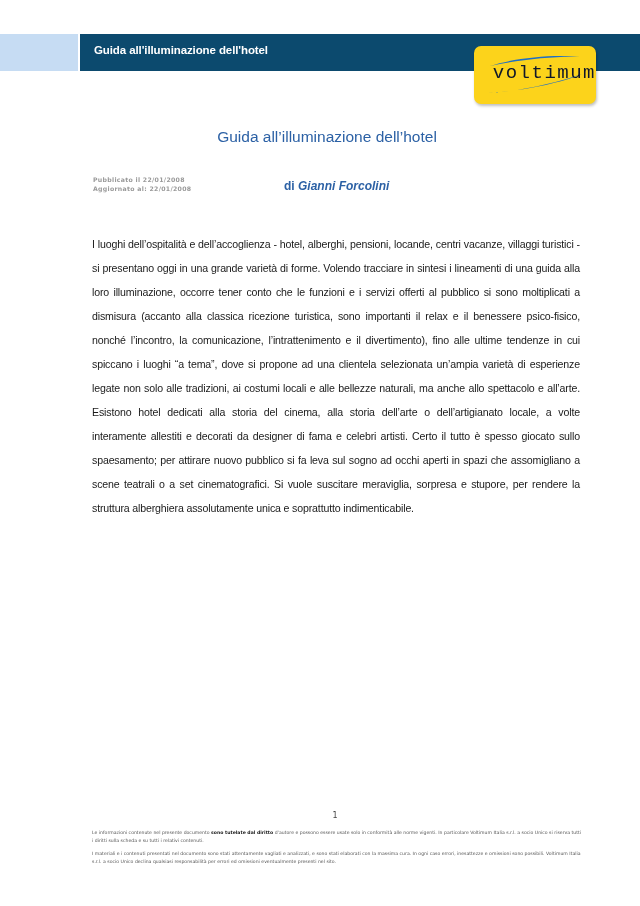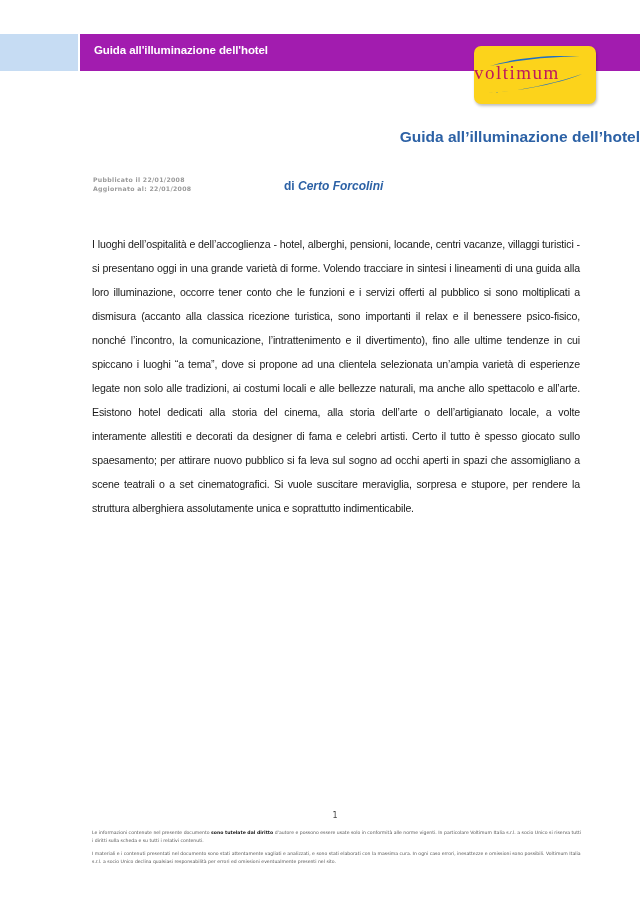--- a/index.html
+++ b/index.html
@@ -17,21 +17,21 @@
     .header-accent {
       position: absolute;
       left: 0; top: 34px;
       width: 78px; height: 37px;
       background: #c6dcf3;
     }
     .header-bar {
       position: absolute;
       left: 80px; top: 34px;
       width: 560px; height: 37px;
-      background: #a21caf;
+      background: #0c4a6e;
     }
     .header-title {
       position: absolute;
       left: 14px; top: 10px;
       font-size: 11.5px;
       font-weight: bold;
       color: #ffffff;
       letter-spacing: -0.1px;
     }
     .logo {
@@ -40,32 +40,32 @@
       width: 122px; height: 58px;
       background: #fcd31b;
       border-radius: 7px;
       box-shadow: 1px 2px 3px rgba(0,0,0,0.25);
       overflow: hidden;
     }
     .logo svg { position: absolute; left: 0; top: 0; }
     .logo-text {
       position: absolute;
       left: 0; right: 0; top: 16px;
-      text-align: left;
-      font-family: Liberation Serif, serif;
+      text-align: right;
+      font-family: Liberation Mono, monospace;
       font-size: 19px;
       letter-spacing: 1.5px;
-      color: #be185d;
+      color: #0f172a;
     }
     .doc-title {
       position: absolute;
       left: 0; right: 0; top: 128px;
-      text-align: right;
+      text-align: center;
       font-size: 15.5px;
-      font-weight: bold;
+      font-weight: normal;
       color: #2c61a5;
       padding-left: 14px;
     }
     .meta {
       position: absolute;
       left: 93px; top: 175px;
       font-family: "DejaVu Sans", sans-serif;
       font-size: 6.2px;
       line-height: 9px;
       color: #9a9a9a;
@@ -131,21 +131,21 @@
 
 <h1 class="doc-title">Guida all’illuminazione dell’hotel</h1>
 
 <div class="meta">
   <div>Pubblicato il 22/01/2008</div>
   <div>Aggiornato al: 22/01/2008</div>
 </div>
 
 <div class="author">
   <span>di</span>
-  <span class="name">Certo Forcolini</span>
+  <span class="name">Gianni Forcolini</span>
 </div>
 
 <div class="body-text">
   <p class="p1">I luoghi dell’ospitalità e dell’accoglienza - hotel, alberghi, pensioni, locande, centri vacanze, villaggi turistici - si presentano oggi in una grande varietà di forme. Volendo tracciare in sintesi i lineamenti di una guida alla loro illuminazione, occorre tener conto che le funzioni e i servizi offerti al pubblico si sono moltiplicati a dismisura (accanto alla classica ricezione turistica, sono importanti il relax e il benessere psico-fisico, nonché l’incontro, la comunicazione, l’intrattenimento e il divertimento), fino alle ultime tendenze in cui spiccano i luoghi “a tema”, dove si propone ad una clientela selezionata un’ampia varietà di esperienze legate non solo alle tradizioni, ai costumi locali e alle bellezze naturali, ma anche allo spettacolo e all’arte. Esistono hotel dedicati alla storia del cinema, alla storia dell’arte o dell’artigianato locale, a volte interamente allestiti e decorati da designer di fama e celebri artisti. Certo il tutto è spesso giocato sullo spaesamento; per attirare nuovo pubblico si fa leva sul sogno ad occhi aperti in spazi che assomigliano a scene teatrali o a set cinematografici. Si vuole suscitare meraviglia, sorpresa e stupore, per rendere la struttura alberghiera assolutamente unica e soprattutto indimenticabile.</p>
 </div>
 
 <div class="page-number">1</div>
 
 <div class="footer">
   <p><span>Le informazioni contenute nel presente documento </span><b>sono tutelate dal diritto</b><span> d’autore e possono essere usate solo in conformità alle norme vigenti. In particolare Voltimum Italia s.r.l. a socio Unico si riserva tutti i diritti sulla scheda e su tutti i relativi contenuti.</span></p>

